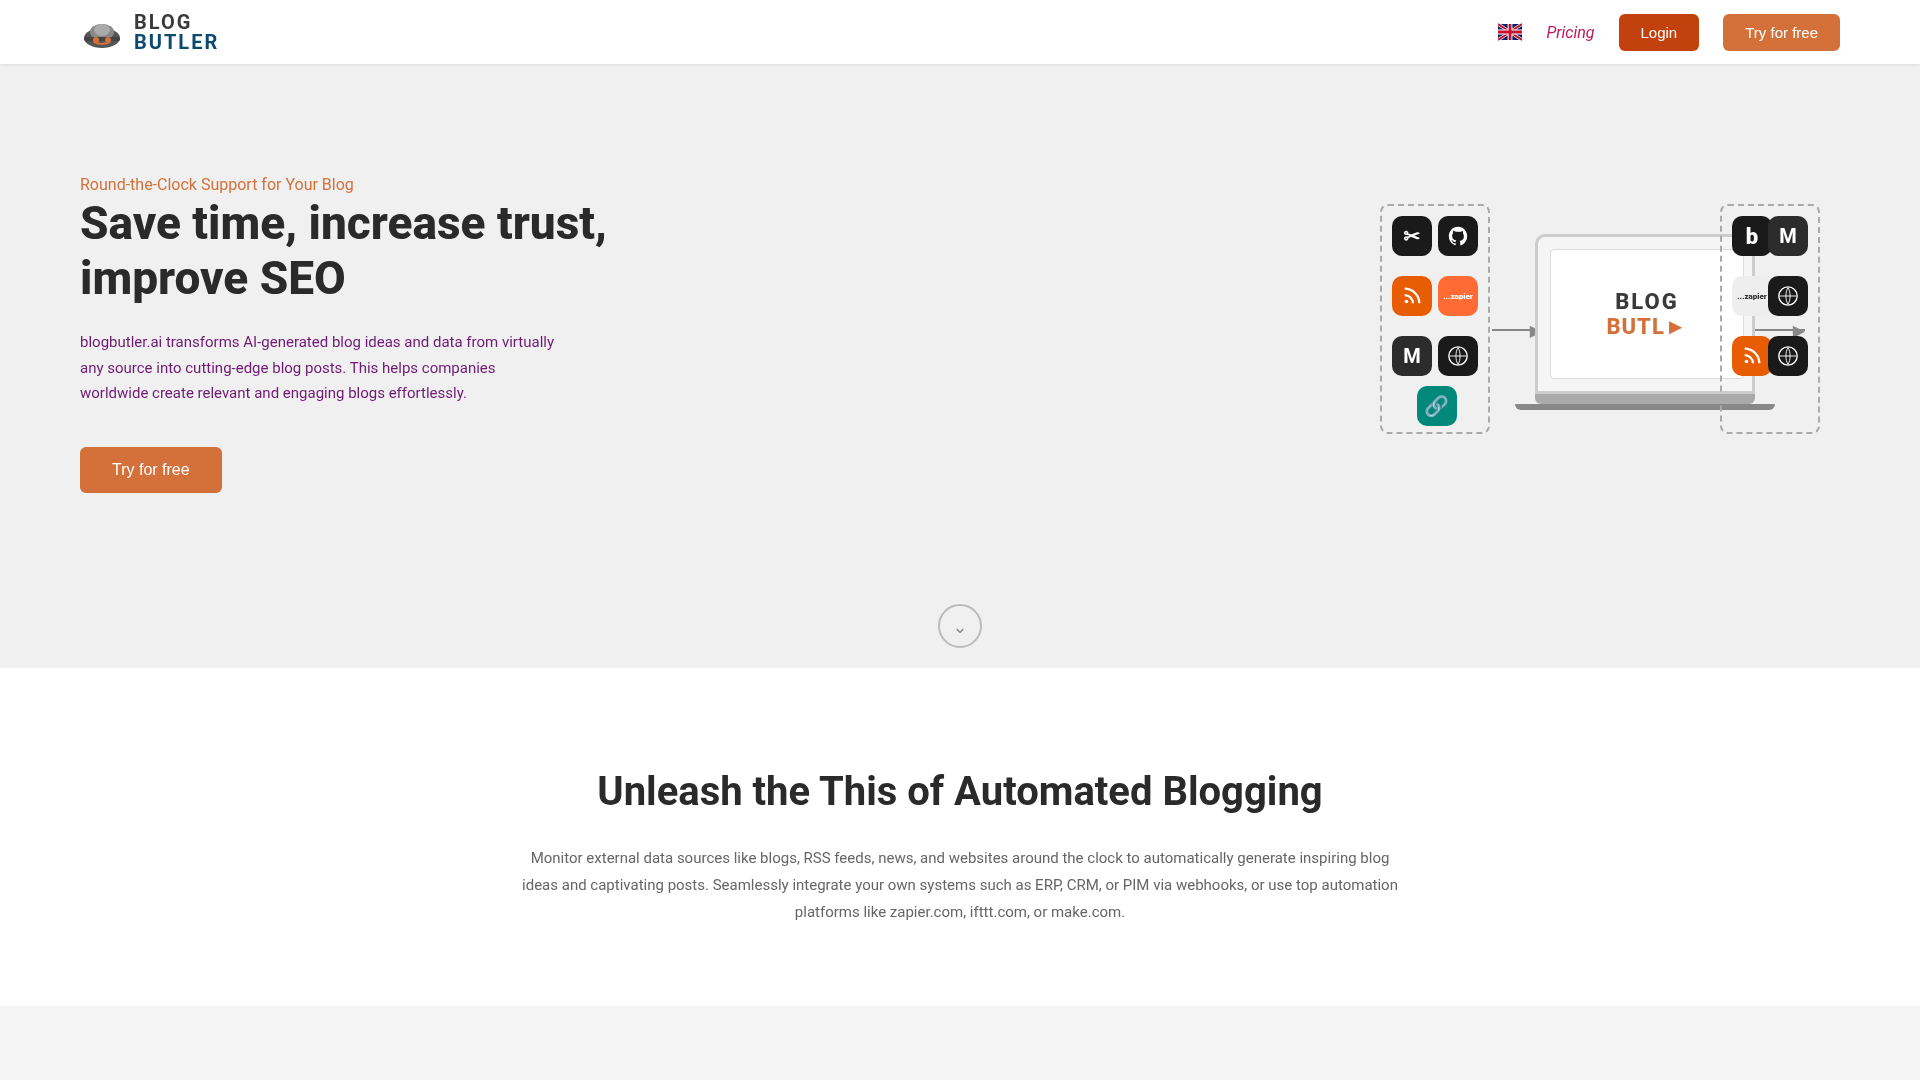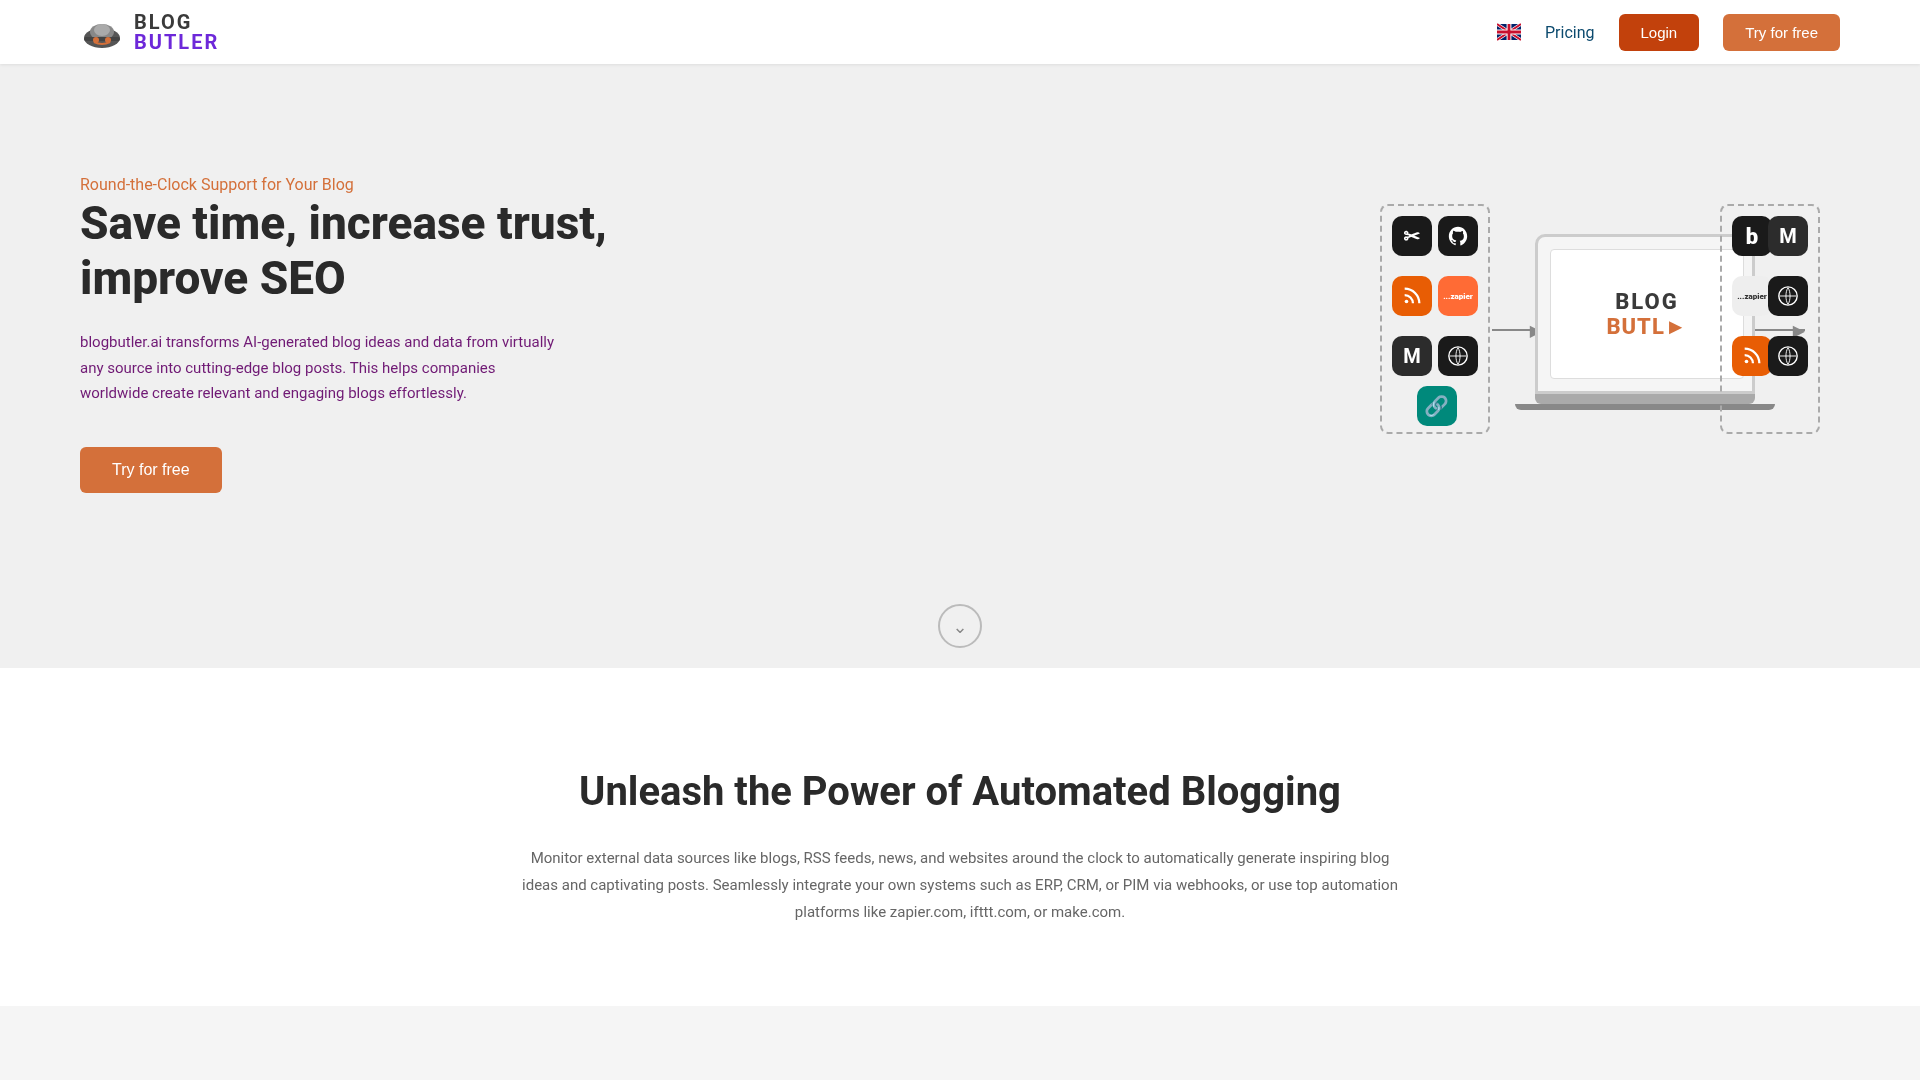--- a/index.html
+++ b/index.html
@@ -34,37 +34,38 @@
     }
     .logo-blog {
       font-size: 20px;
       font-weight: 700;
       color: #3a3a3a;
       letter-spacing: 2px;
     }
     .logo-butler {
       font-size: 20px;
       font-weight: 700;
-      color: #6d28d9;
+      color: #0c4a6e;
       letter-spacing: 2px;
     }
     .nav-area {
       display: flex;
       align-items: center;
       gap: 24px;
     }
     .flag-icon {
       width: 24px;
       height: 18px;
     }
     .nav-pricing {
       font-size: 16px;
-      color: #0c4a6e;
+      color: #be185d;
       text-decoration: none;
       cursor: pointer;
+      font-style: italic;
     }
     .btn-login {
       background: #c2410c;
       color: #fff;
       border: none;
       padding: 10px 22px;
       border-radius: 6px;
       font-size: 15px;
       cursor: pointer;
     }
@@ -363,15 +364,15 @@
   </div>
 </section>
 
 <div class="scroll-indicator">
   <div class="scroll-circle">
     <span>⌄</span>
   </div>
 </div>
 
 <section class="features-section">
-  <h2 class="features-title">Unleash the Power of Automated Blogging</h2>
+  <h2 class="features-title">Unleash the This of Automated Blogging</h2>
   <p class="features-description">Monitor external data sources like blogs, RSS feeds, news, and websites around the clock to automatically generate inspiring blog ideas and captivating posts. Seamlessly integrate your own systems such as ERP, CRM, or PIM via webhooks, or use top automation platforms like zapier.com, ifttt.com, or make.com.</p>
 </section>
 
 </body></html>

